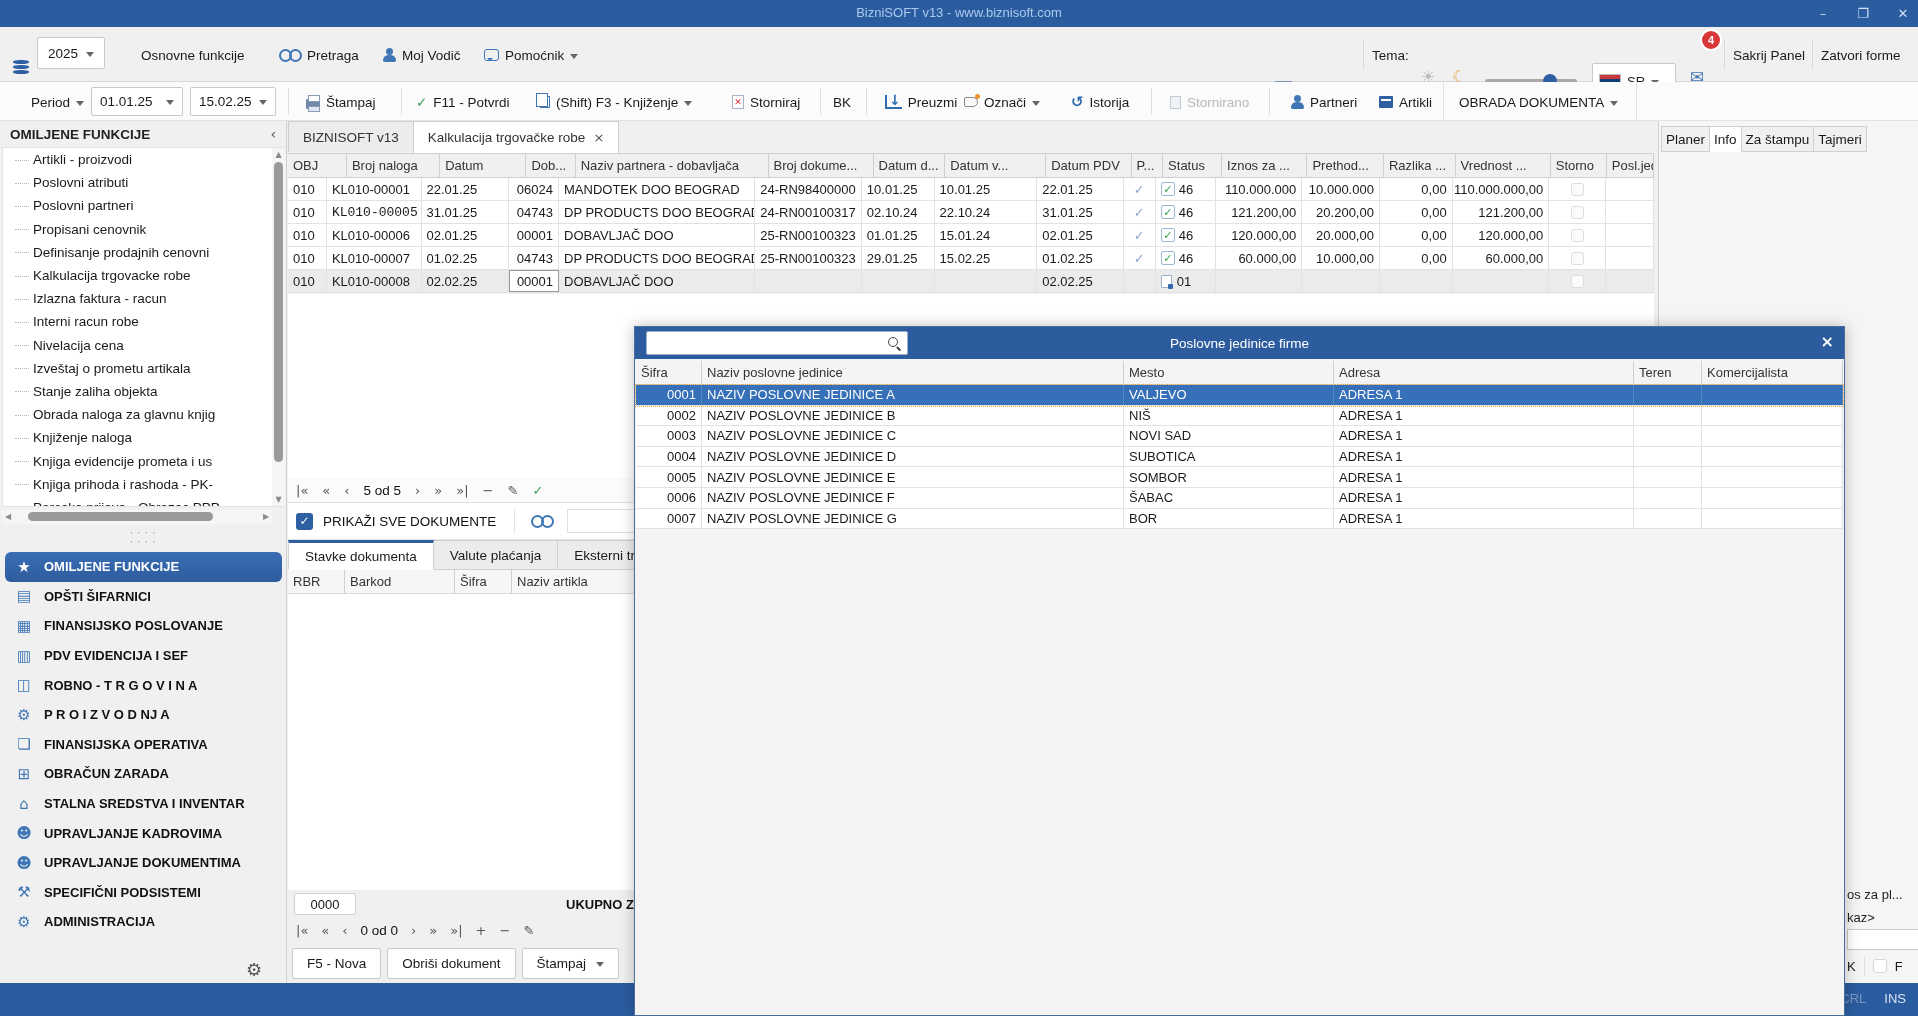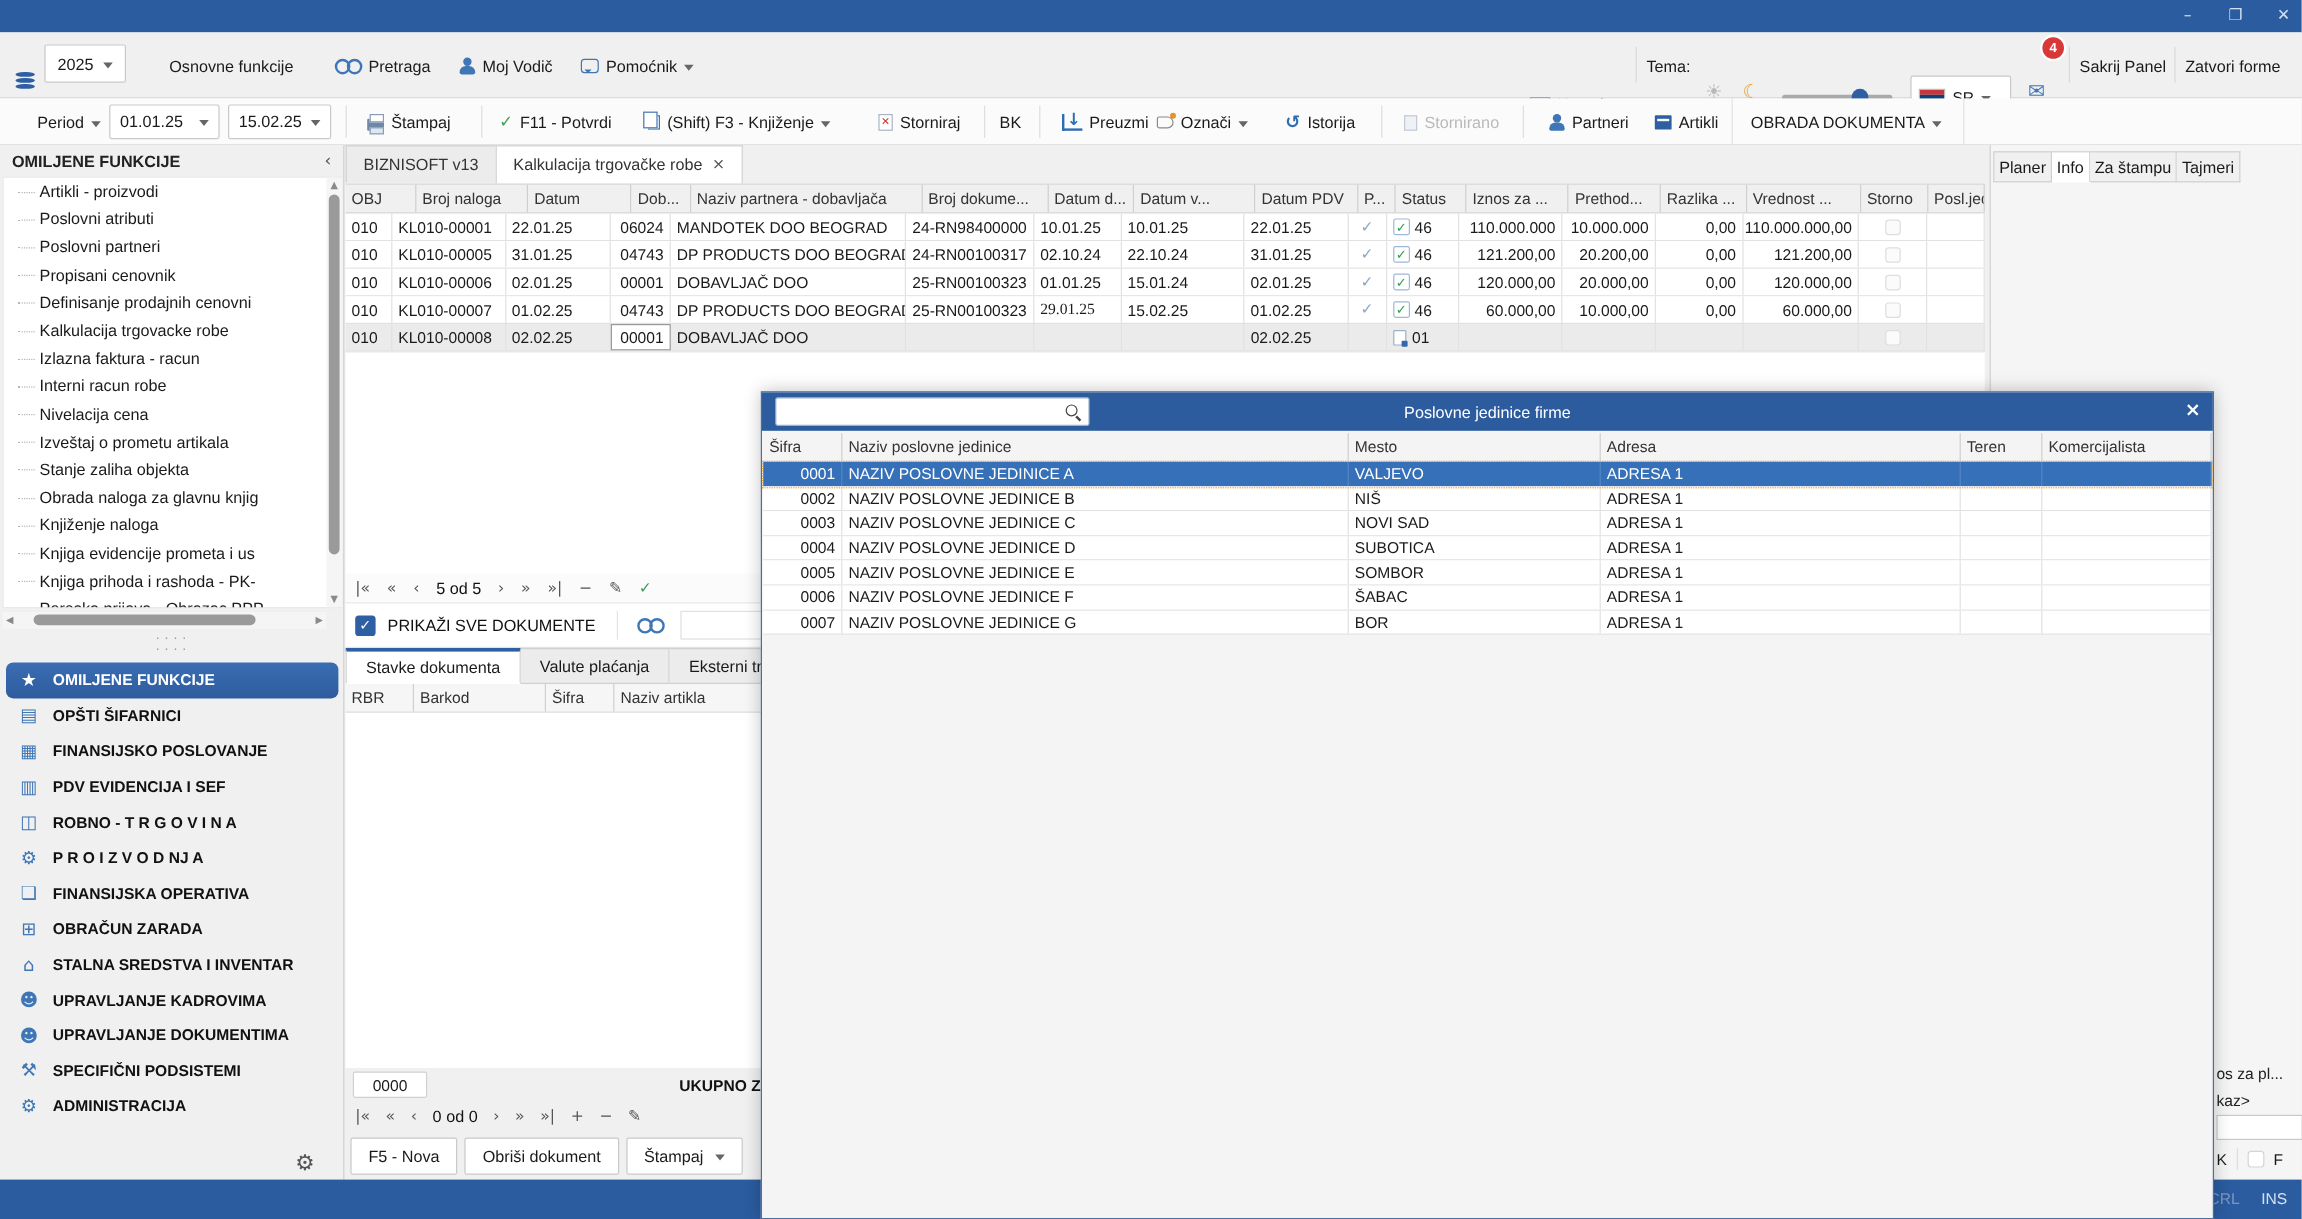--- a/index.html
+++ b/index.html
@@ -166,20 +166,21 @@
   .i-boxb { width:14px; height:12px; background:#2e5fa3; border-radius:1px; }
   .i-boxb::after { content:""; position:absolute; left:2px; top:3px; width:10px; height:2px; background:#fff; }
   .glyphf { font-family:"DejaVu Sans",sans-serif; }
 </style>
 </head>
 <body>
 
 <div id="app">
 
   <div class="titlebar">
+    <div class="title">BizniSOFT v13 - www.biznisoft.com</div>
     <div class="winbtns">
       <span class="winbtn">–</span>
       <span class="winbtn">❐</span>
       <span class="winbtn">✕</span>
     </div>
   </div>
 
   <div class="menubar">
     <span class="ic i-db" style="position:absolute;left:13px;top:33px;">
         <i></i>
@@ -458,21 +459,21 @@
             <div class="g-cell num" style="width: 78px;">10.000.000</div>
             <div class="g-cell num" style="width: 73px;">0,00</div>
             <div class="g-cell num" style="width: 97px;">110.000.000,00</div>
             <div class="g-cell center" style="width: 57px;">
               <span class="storno-box"></span>
             </div>
             <div class="g-cell" style="width: 48px;"></div>
           </div>
           <div class="grid-row">
             <div class="g-cell" style="width: 39px;">010</div>
-            <div class="g-cell" style="width: 95px;">KL010-00005</div>
+            <div class="g-cell" style="width: 95px; font-family: Liberation Mono, monospace;">KL010-00005</div>
             <div class="g-cell" style="width: 88px;">31.01.25</div>
             <div class="g-cell num" style="width: 50px;">04743</div>
             <div class="g-cell" style="width: 197px;">DP PRODUCTS DOO BEOGRAD</div>
             <div class="g-cell" style="width: 107px;">24-RN00100317</div>
             <div class="g-cell" style="width: 73px;">02.10.24</div>
             <div class="g-cell" style="width: 103px;">22.10.24</div>
             <div class="g-cell" style="width: 87px;">31.01.25</div>
             <div class="g-cell center" style="width: 32px;">
               <span class="p-check">✓</span>
             </div>
@@ -515,21 +516,21 @@
             </div>
             <div class="g-cell" style="width: 48px;"></div>
           </div>
           <div class="grid-row">
             <div class="g-cell" style="width: 39px;">010</div>
             <div class="g-cell" style="width: 95px;">KL010-00007</div>
             <div class="g-cell" style="width: 88px;">01.02.25</div>
             <div class="g-cell num" style="width: 50px;">04743</div>
             <div class="g-cell" style="width: 197px;">DP PRODUCTS DOO BEOGRAD</div>
             <div class="g-cell" style="width: 107px;">25-RN00100323</div>
-            <div class="g-cell" style="width: 73px; font-family: Liberation Serif, serif;">29.01.25</div>
+            <div class="g-cell" style="width: 73px;">29.01.25</div>
             <div class="g-cell" style="width: 103px;">15.02.25</div>
             <div class="g-cell" style="width: 87px;">01.02.25</div>
             <div class="g-cell center" style="width: 32px;">
               <span class="p-check">✓</span>
             </div>
             <div class="g-cell" style="width: 60px;">
               <span class="chk-green">✓</span>
               <span style="margin-left: 4px;">46</span>
             </div>
             <div class="g-cell num" style="width: 87px;">60.000,00</div>

